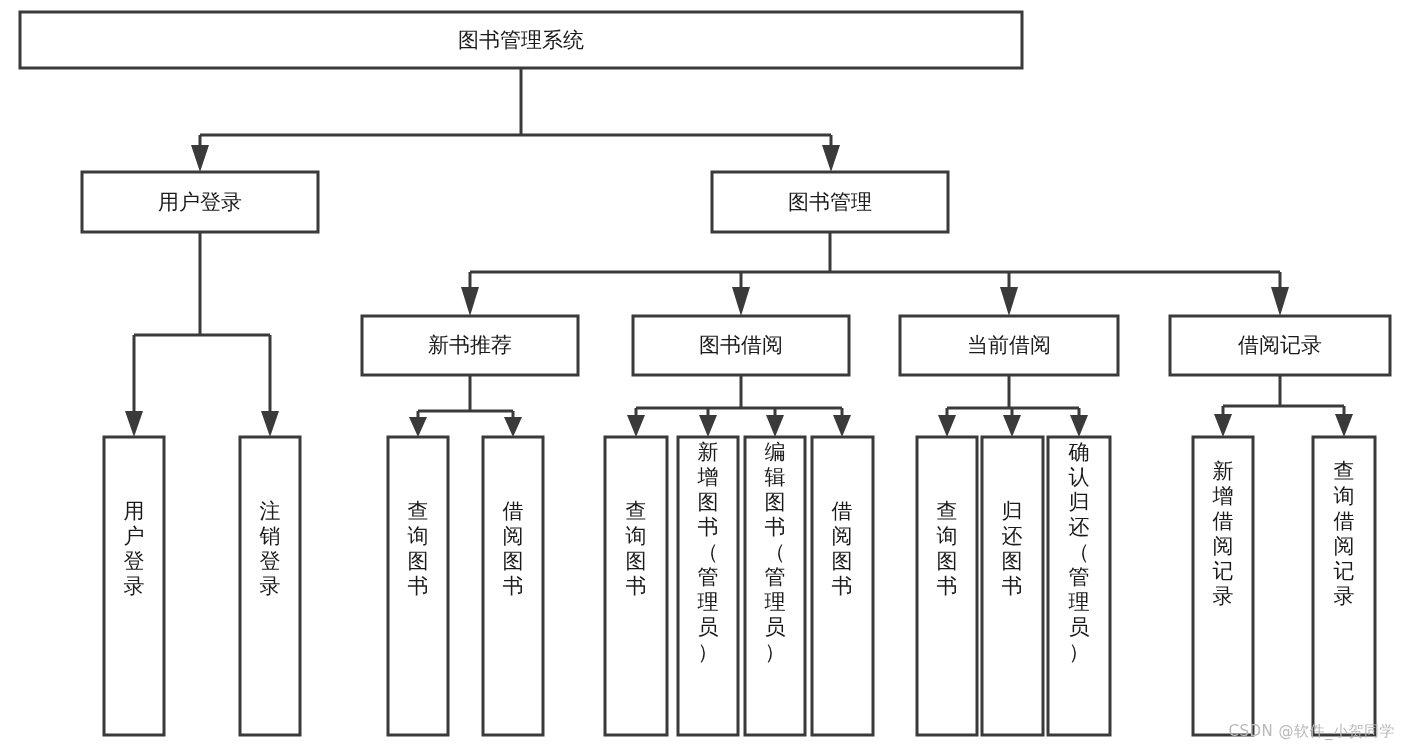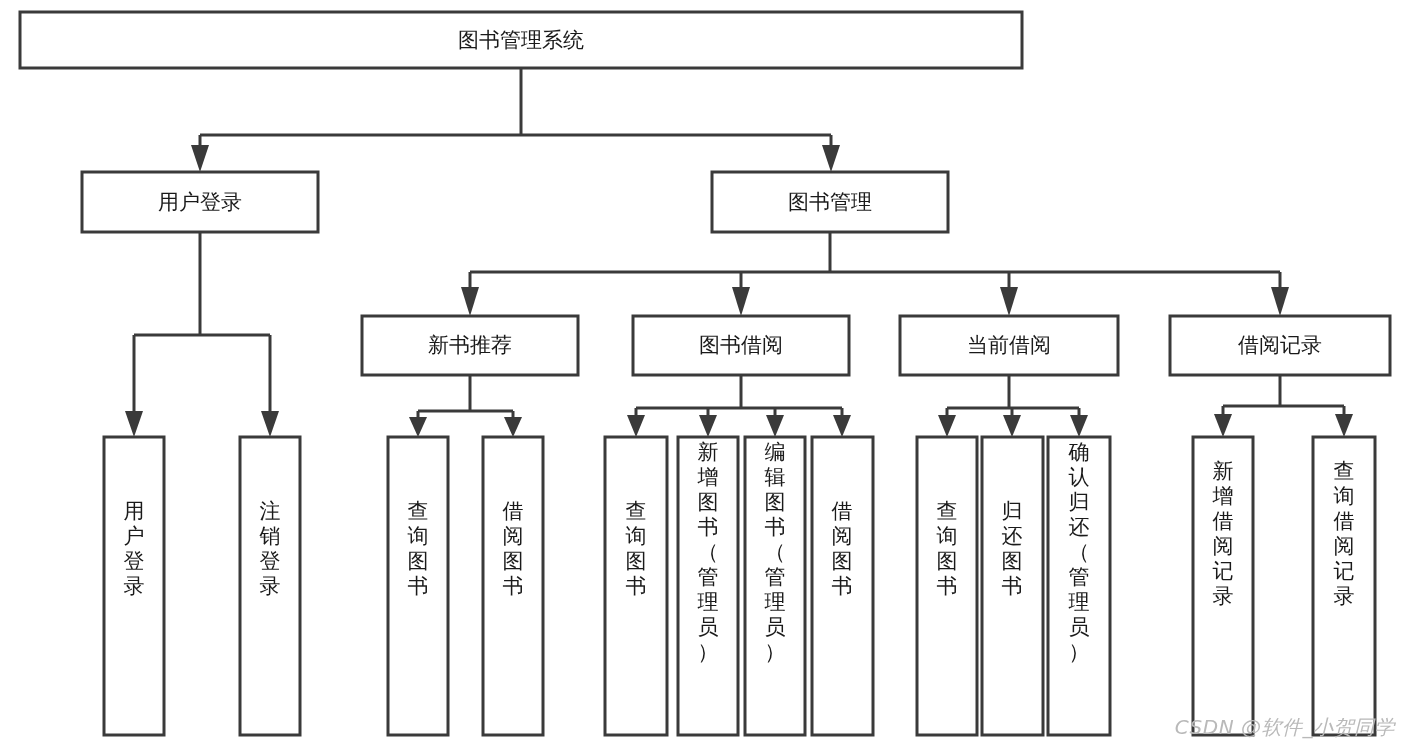--- a/index.html
+++ b/index.html
@@ -56,25 +56,24 @@
     font-family: "DejaVu Sans", "Liberation Sans", sans-serif;
     font-size: 21px;
     fill: #1a1a1a;
     text-anchor: middle;
   }
   .watermark {
     position: absolute;
     right: 10px;
     bottom: 6px;
     font-family: "DejaVu Sans", "Liberation Sans", sans-serif;
-    font-size: 20px;
+    font-size: 15px;
     color: #b9b9b9;
     white-space: nowrap;
     letter-spacing: 0.5px;
-    font-style: italic;
   }
 </style>
 </head>
 <body>
 
 <div id="diagram-root">
 
   <svg class="diagram" viewBox="0 0 1405 747" xmlns="http://www.w3.org/2000/svg">
 
     <g>

